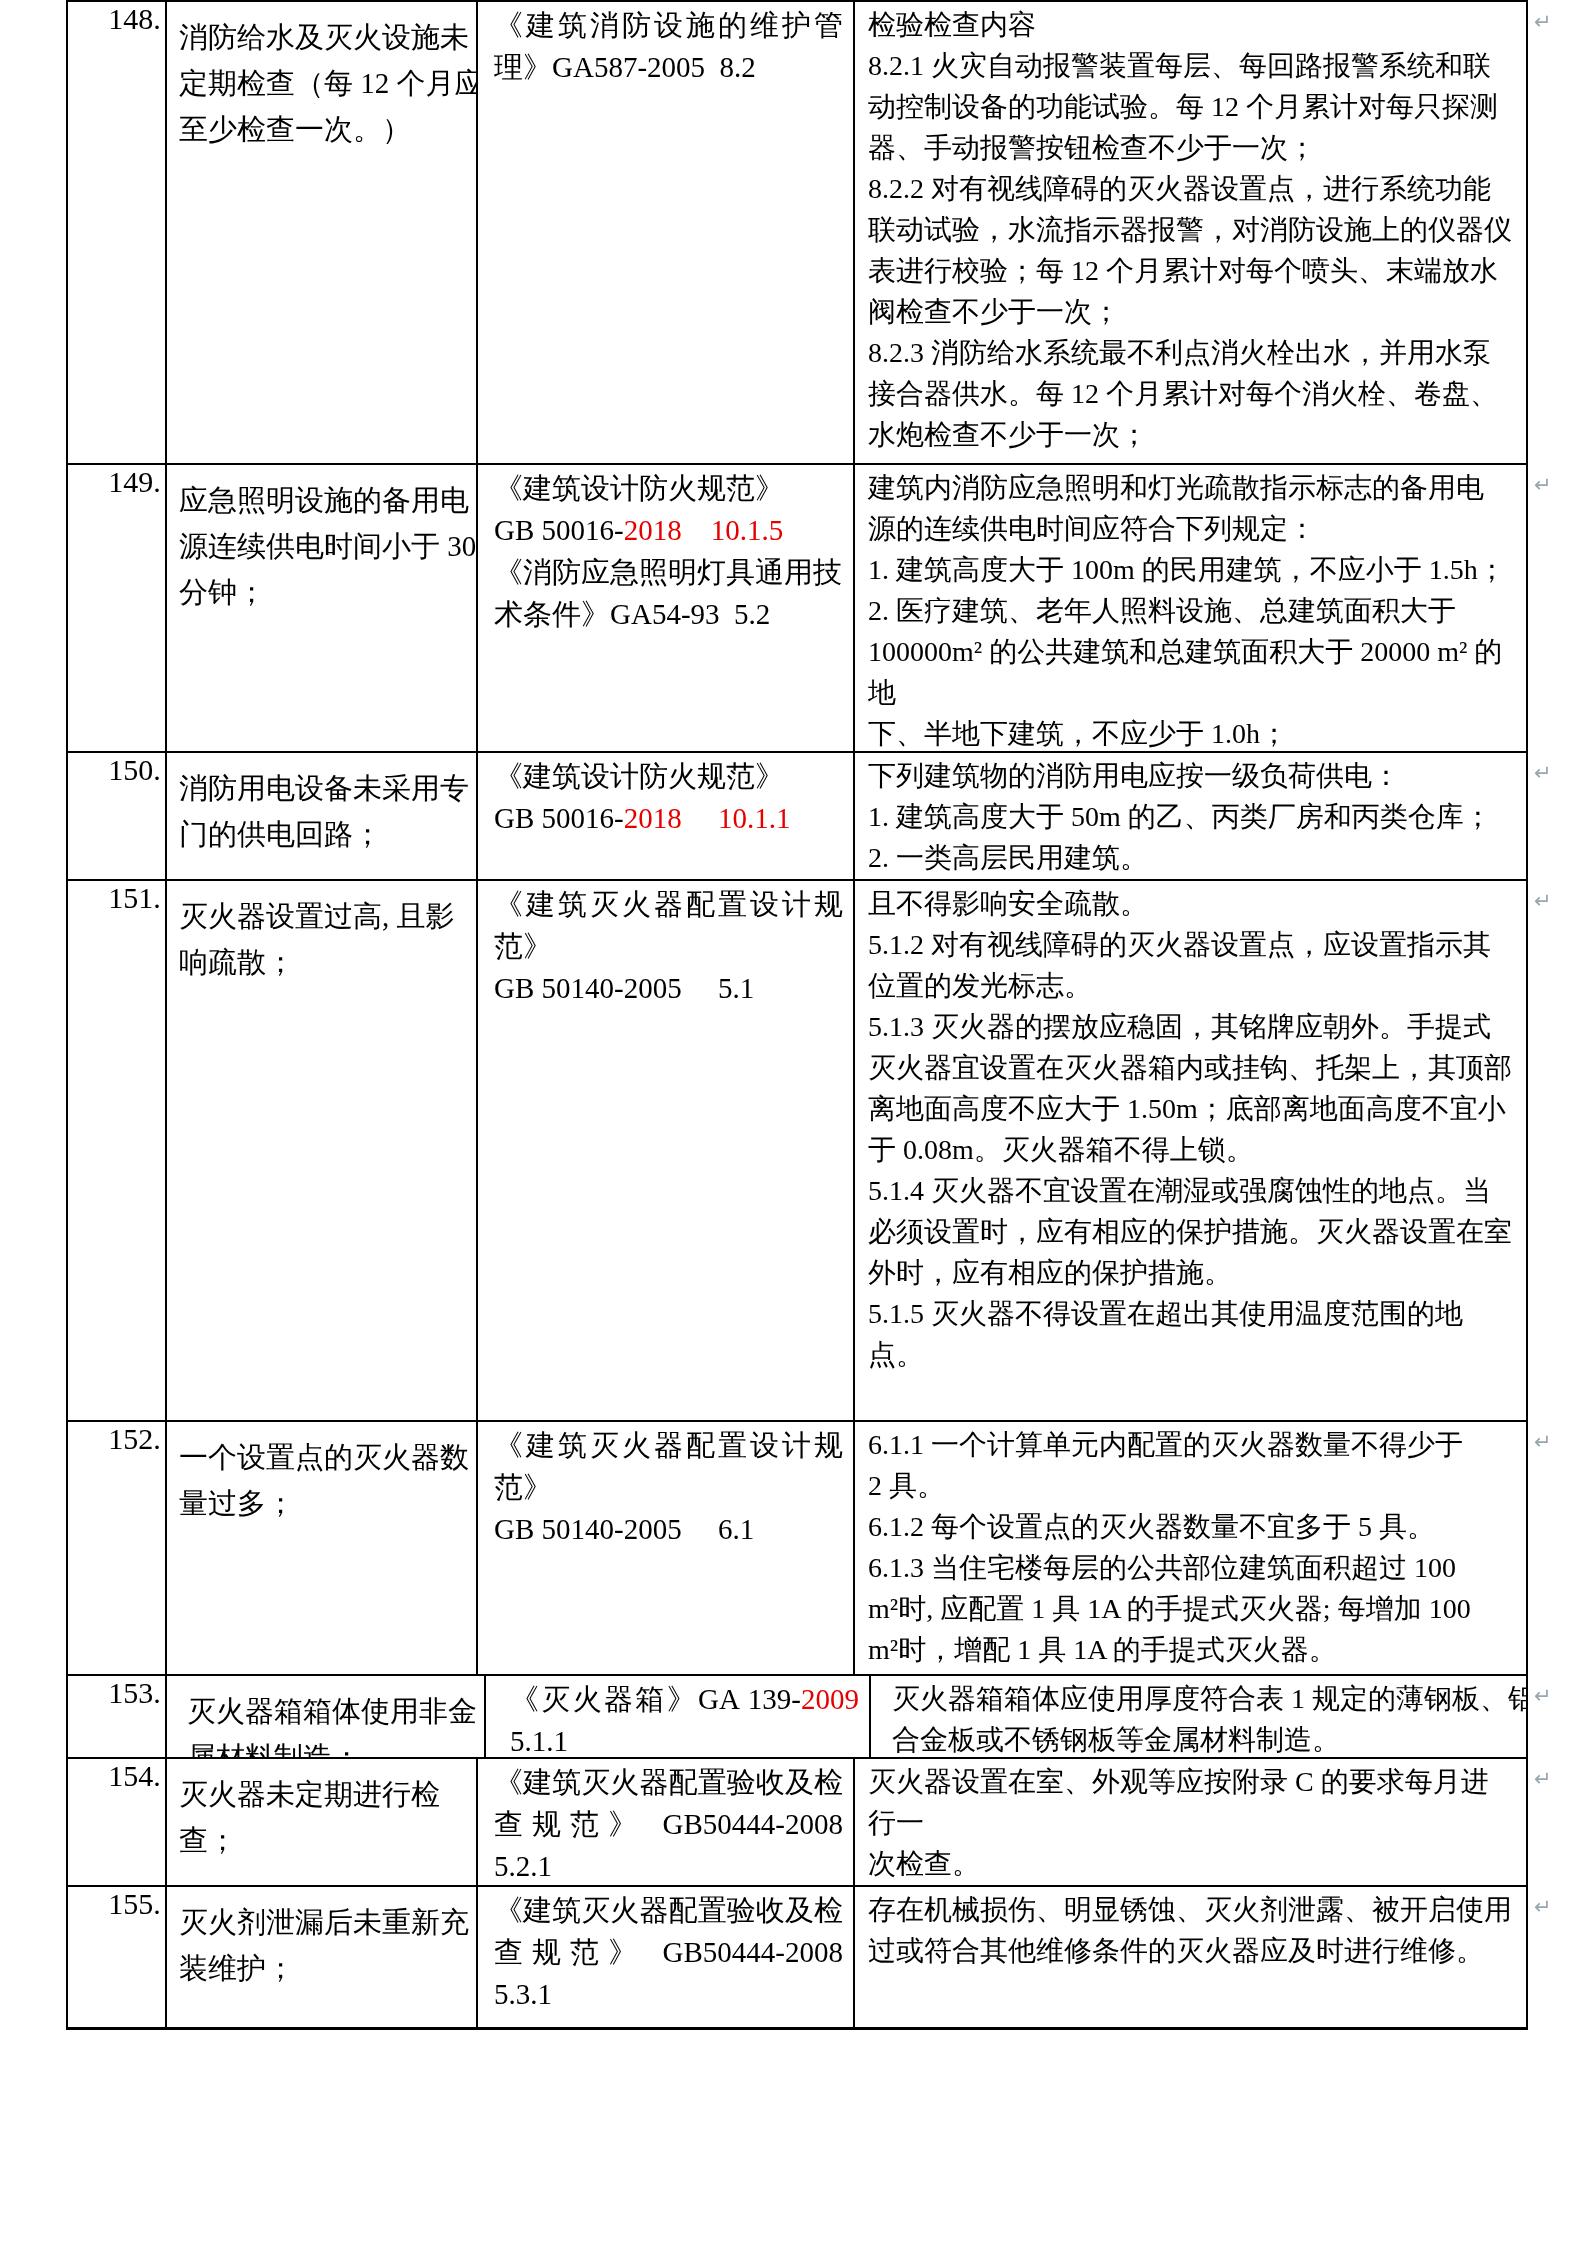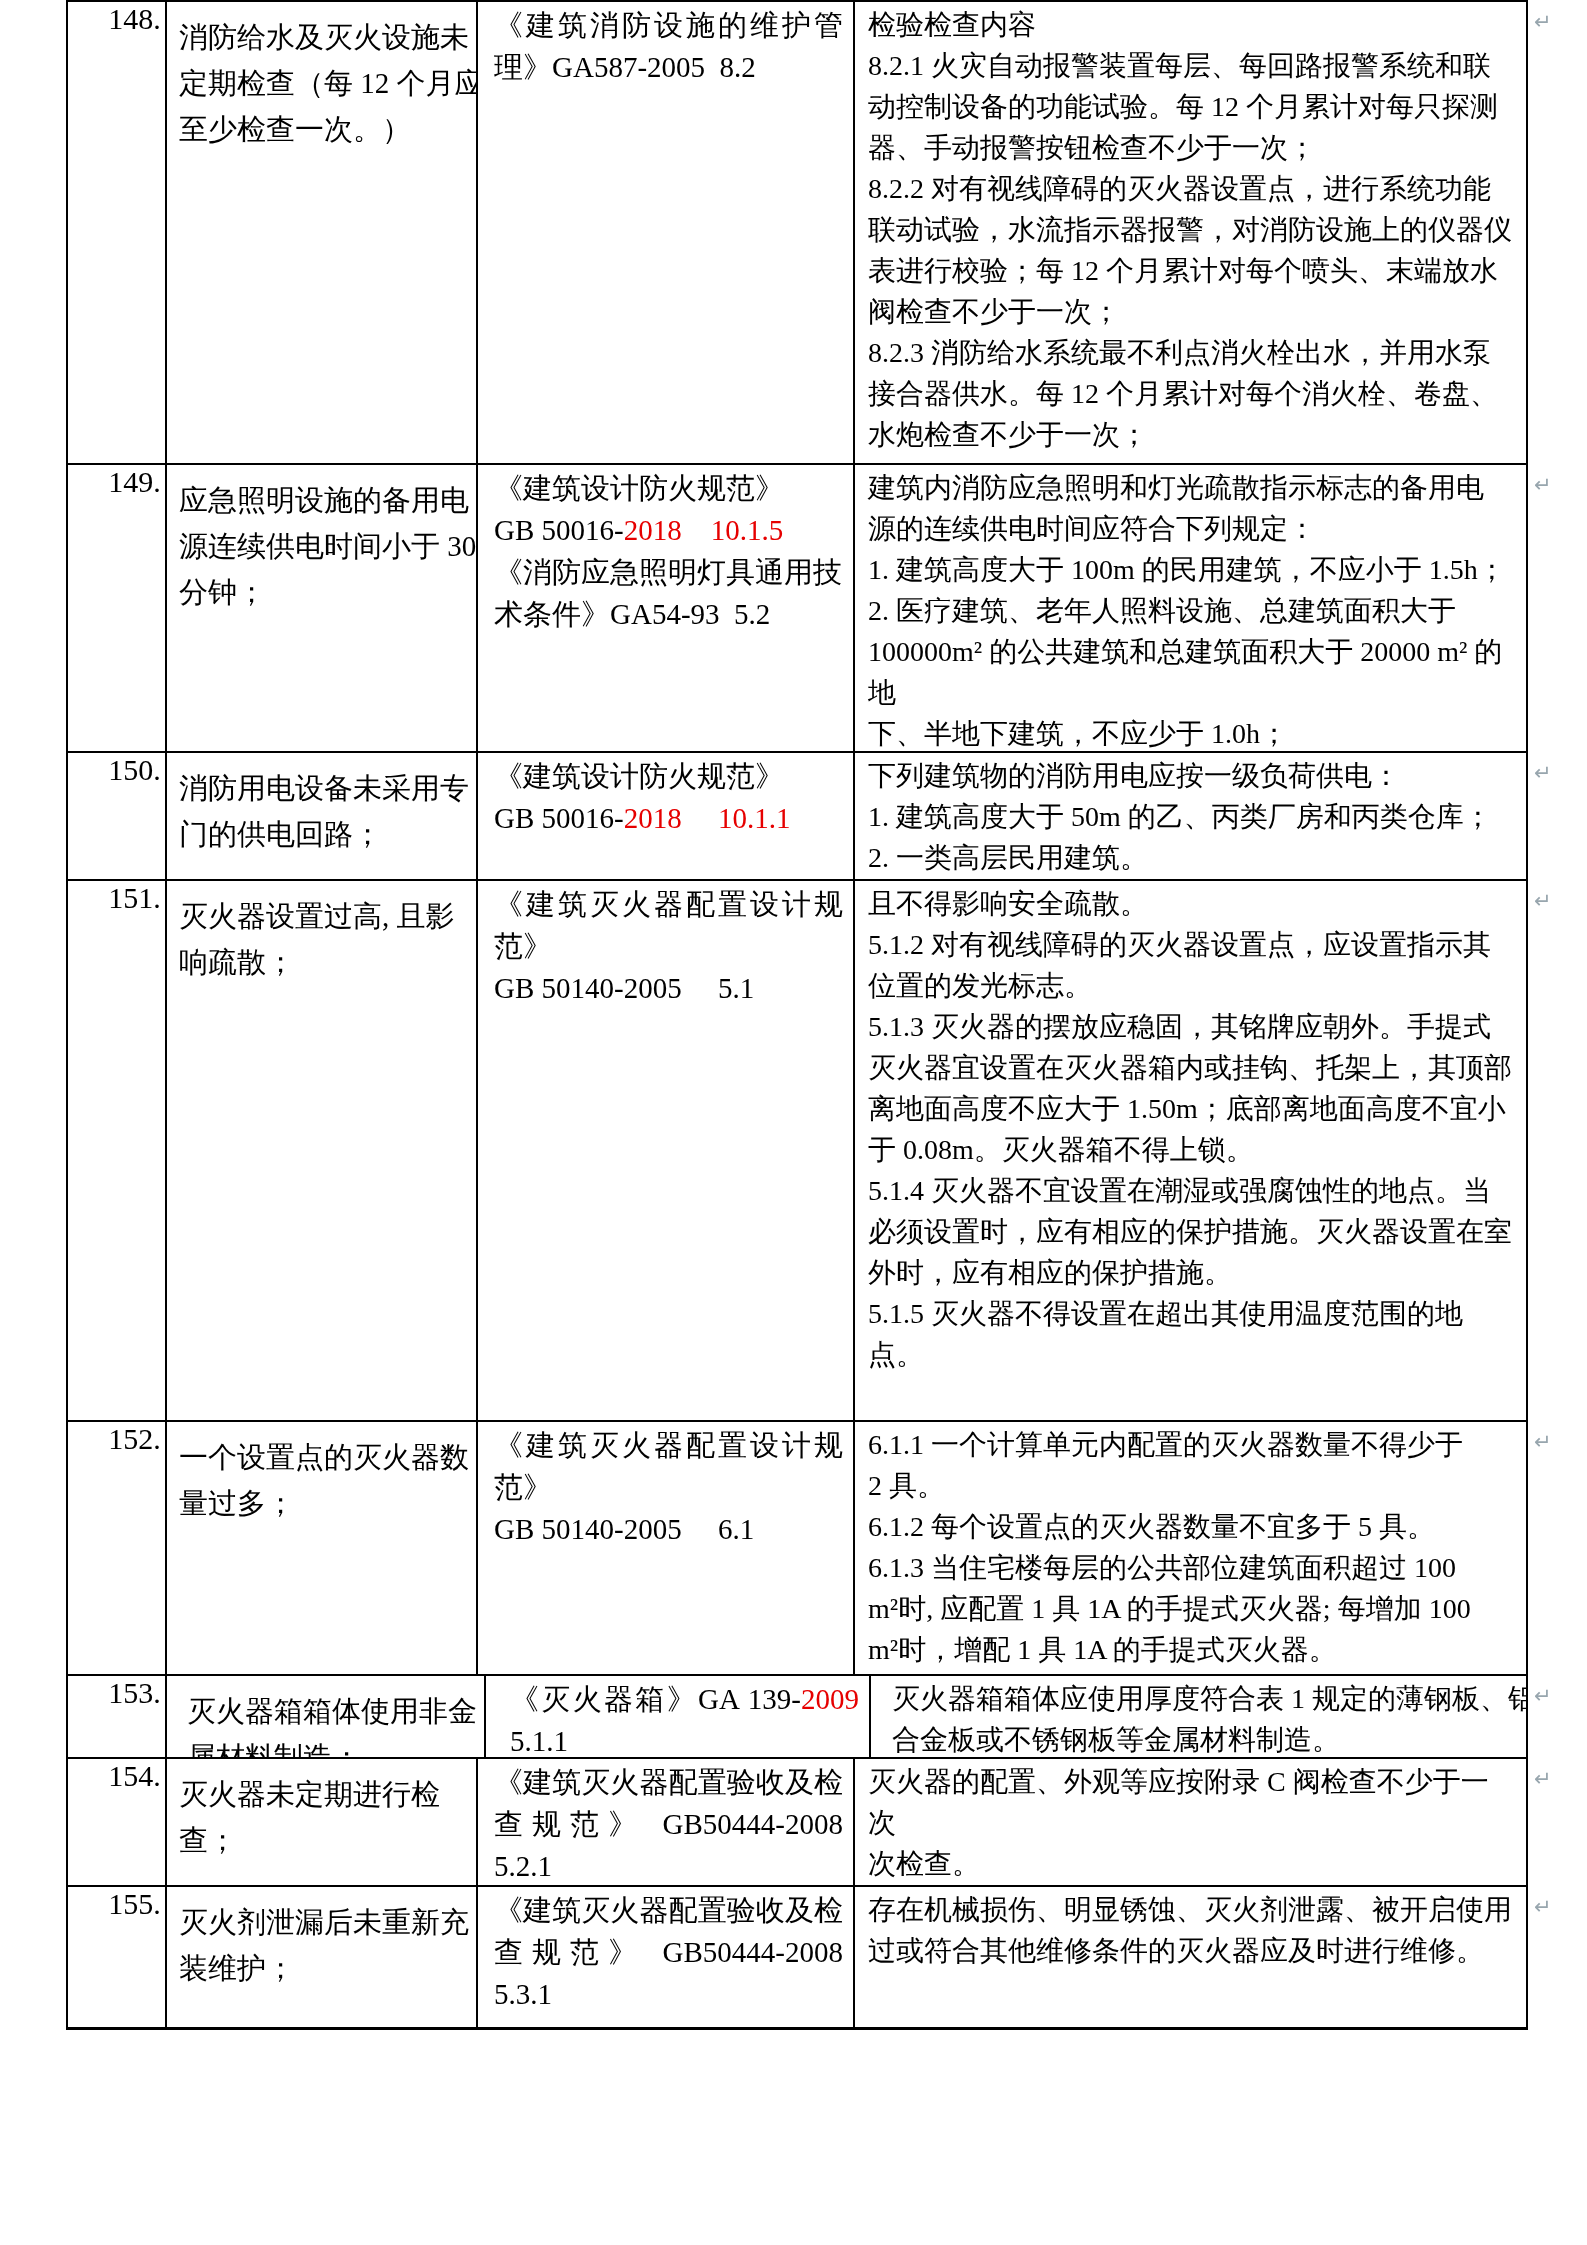--- a/index.html
+++ b/index.html
@@ -214,21 +214,21 @@
         <div class="t-cell c-viol">
           <div class="line">灭火器未定期进行检</div>
           <div class="line">查；</div>
         </div>
         <div class="t-cell c-basis">
           <div class="line spread"><span>《建筑灭火器配置验收及检</span></div>
           <div class="line spread"><span>查规范》 GB50444-2008</span></div>
           <div class="line"><span>5.2.1</span></div>
         </div>
         <div class="t-cell c-cont">
-          <div class="line">灭火器的配置、外观等应按附录 C 阀检查不少于一次</div>
+          <div class="line">灭火器设置在室、外观等应按附录 C 的要求每月进行一</div>
           <div class="line">次检查。</div>
         </div>
       </div>
       <div class="t-row" style="height: 140px;">
         <div class="t-cell c-num">
           <div class="line">155.</div>
         </div>
         <div class="t-cell c-viol">
           <div class="line">灭火剂泄漏后未重新充</div>
           <div class="line">装维护；</div>

